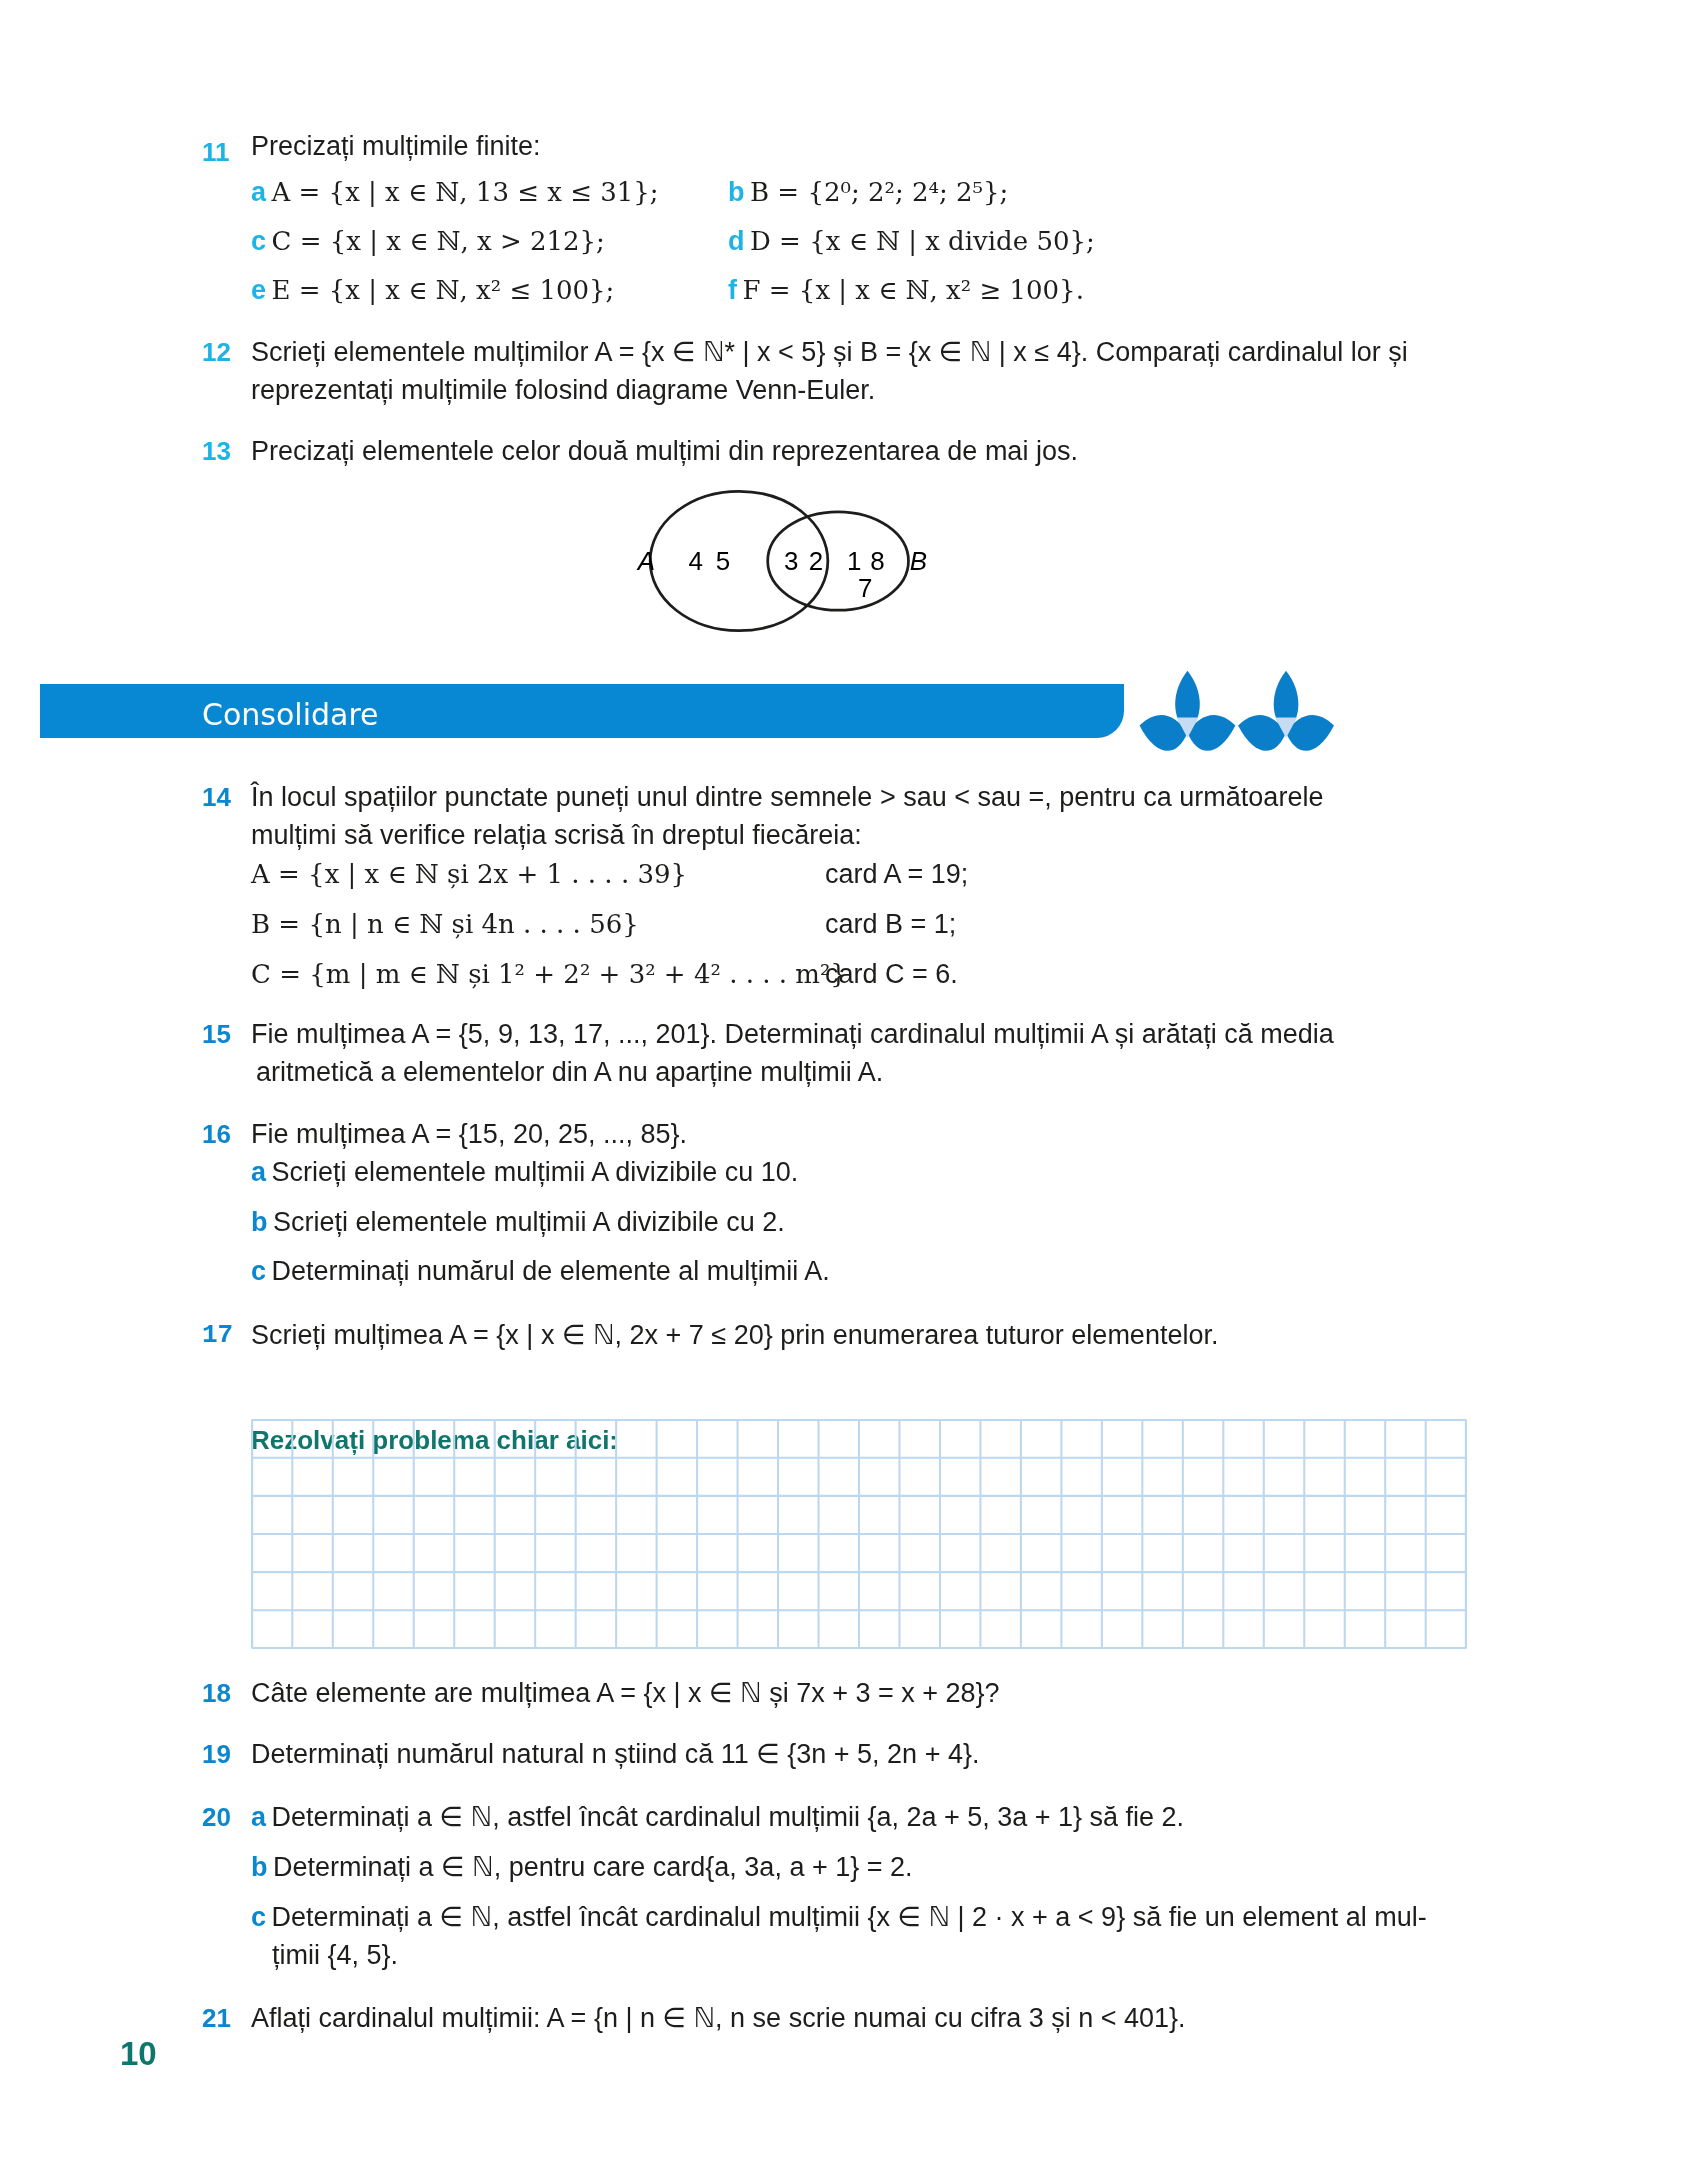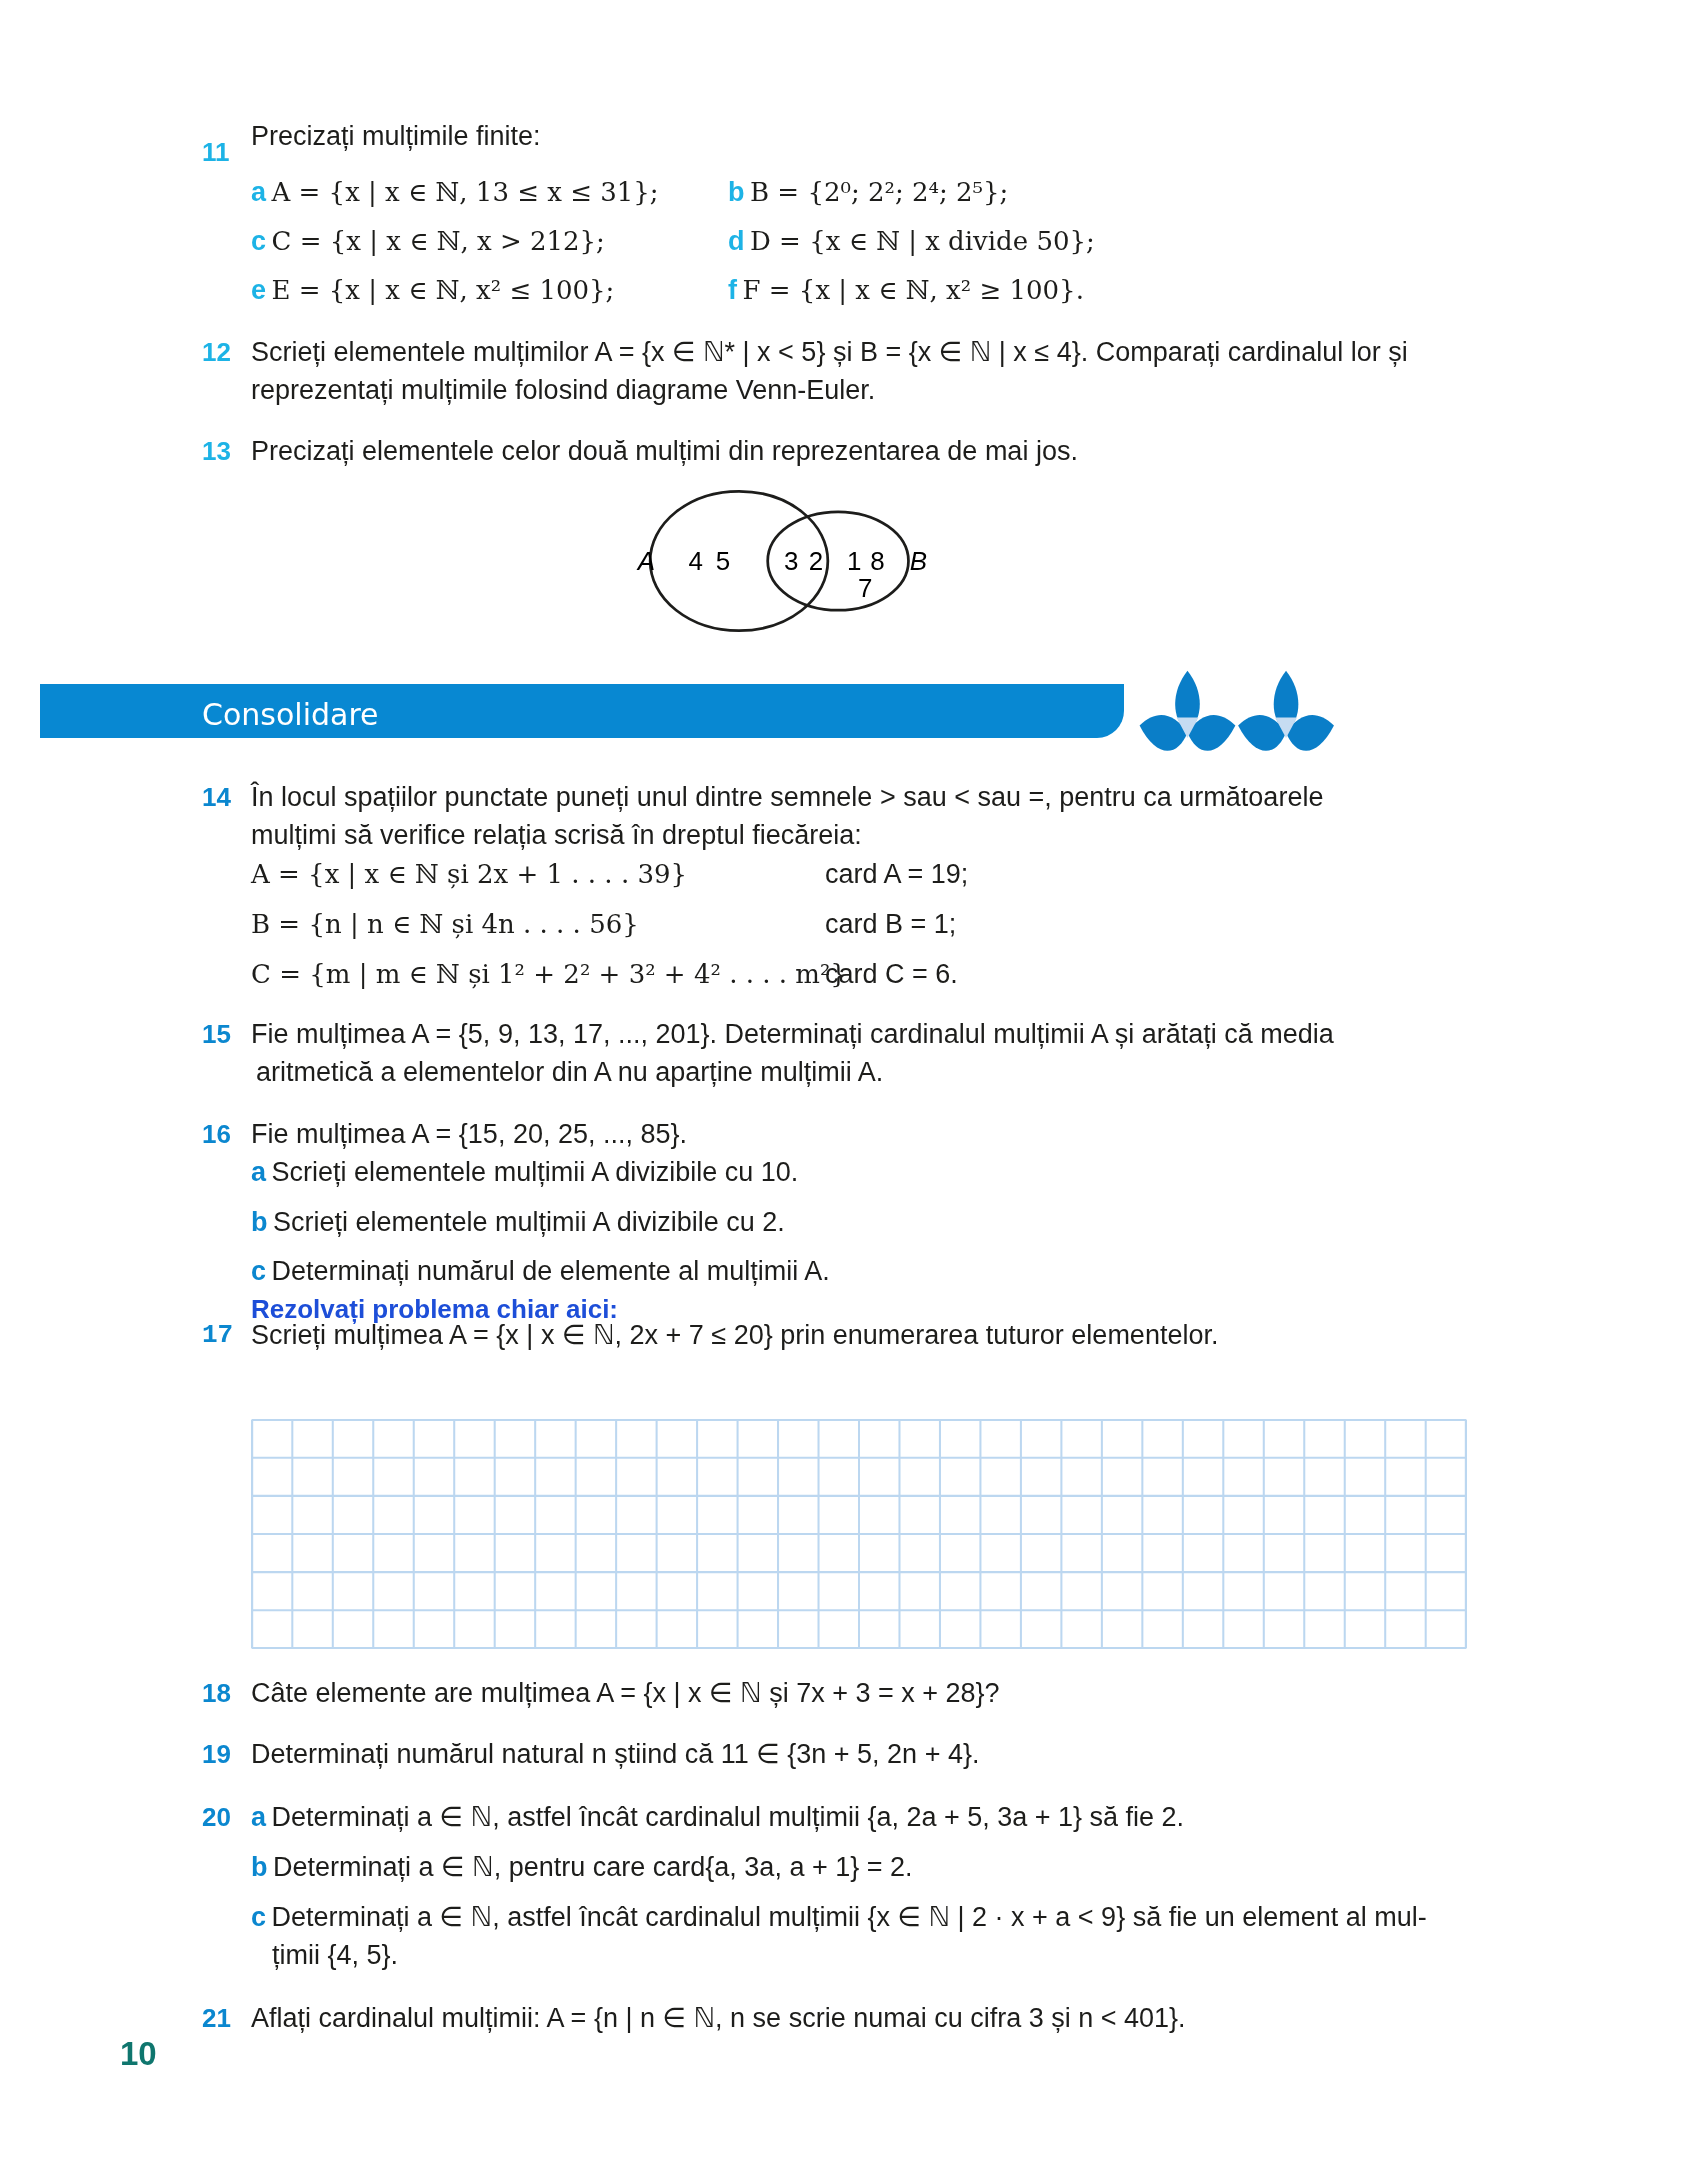--- a/index.html
+++ b/index.html
@@ -10,34 +10,34 @@
   .num.cyan { color:#1db3e6; }
   .num.blue { color:#0b87cf; }
   .lbl { font-weight:bold; margin-right:5.5px; }
   .lbl.cyan { color:#1db3e6; }
   .lbl.blue { color:#0b87cf; }
   .math { font-family:"DejaVu Serif", serif; font-size:26px; }
   .consolidare-bar { position:absolute; left:40px; top:684px; width:1084px; height:54px;
                      background:#0888d2; border-bottom-right-radius:27px; }
   .consolidare-title { position:absolute; left:162px; top:0; line-height:61px; font-size:30px;
                        color:#ffffff; font-family:"DejaVu Sans", sans-serif; }
-  .resolve { position:absolute; left:251px; top:1291px; font-size:26px; font-weight:bold;
-             color:#1d4ed8; line-height:37px; }
+  .resolve { position:absolute; left:251px; top:1422px; font-size:26px; font-weight:bold;
+             color:#0f766e; line-height:37px; }
   .grid { position:absolute; left:251px; top:1419px; }
   .venn { position:absolute; left:602px; top:479px; }
   .page-num { position:absolute; left:120px; top:2035px; font-size:33px; font-weight:bold;
               color:#0f766e; line-height:37px; }
   .logo { position:absolute; left:1130px; top:657px; }
 </style>
 </head>
 <body>
 
 <div>
   <span class="num cyan" style="left:202px;top:134px;">11</span>
-  <span class="line" style="left:251px;top:118px;">Precizați mulțimile finite:</span>
+  <span class="line" style="left:251px;top:128px;">Precizați mulțimile finite:</span>
 
   <div class="line" style="left:251px;top:174px;">
     <span class="lbl cyan">a</span><span class="math">A = {x | x ∈ ℕ, 13 ≤ x ≤ 31};</span>
   </div>
   <div class="line" style="left:728px;top:174px;">
     <span class="lbl cyan">b</span><span class="math">B = {2⁰; 2²; 2⁴; 2⁵};</span>
   </div>
   <div class="line" style="left:251px;top:223px;">
     <span class="lbl cyan">c</span><span class="math">C = {x | x ∈ ℕ, x &gt; 212};</span>
   </div>

